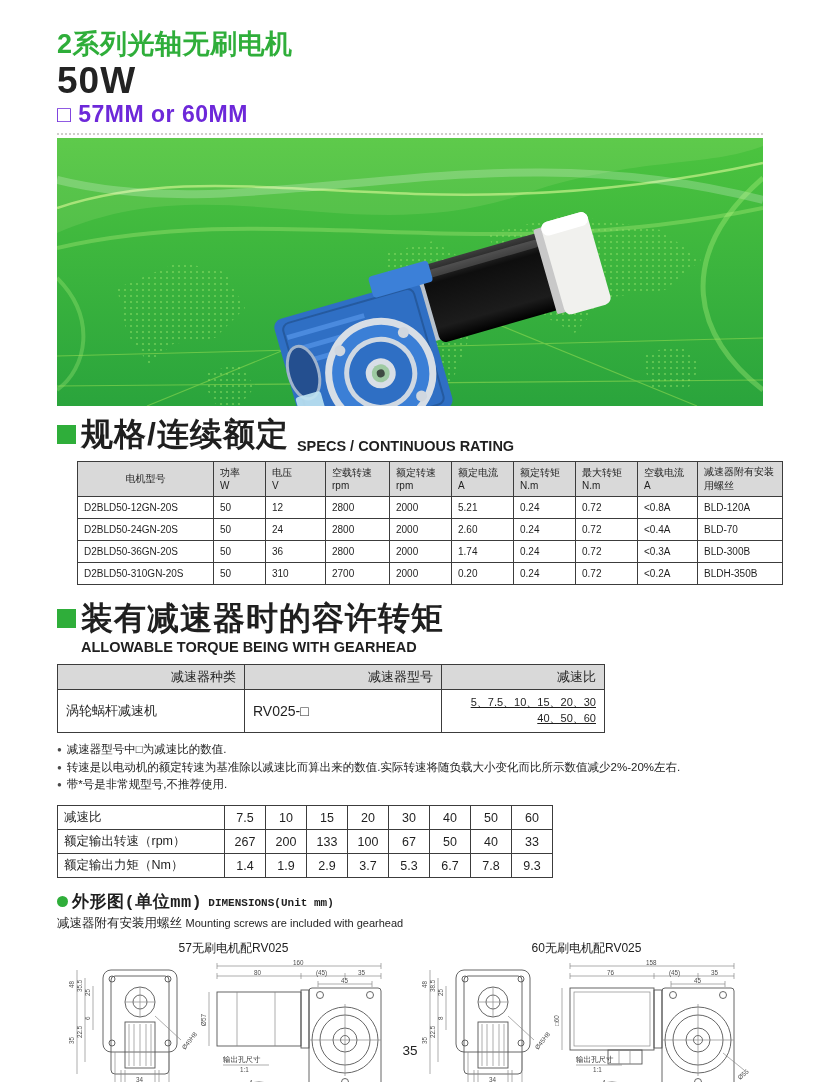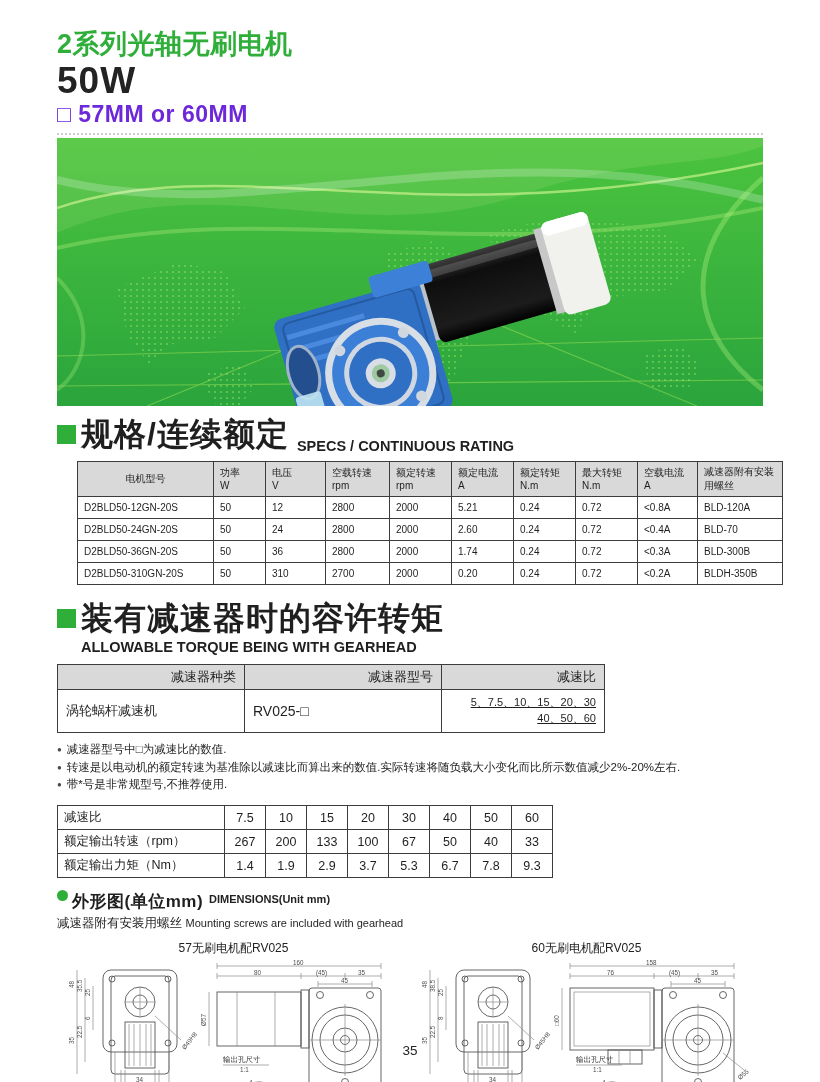--- a/index.html
+++ b/index.html
@@ -37,21 +37,21 @@
   
   .notes{margin-top:8px;font-size:11.5px;line-height:1.55;color:#232323;}
   .note{display:flex;}
   .note .b{font-size:8px;color:#4a4a4a;margin:3px 5px 0 0;flex:none;}
   
   .ratio-table{margin-top:11px;font-size:12.5px;}
   .ratio-table td{border:1px solid #3c3c3c;height:23px;text-align:center;width:36px;padding:0 2px;}
   .ratio-table td.h{width:158px;text-align:left;padding-left:6px;}
   
   .dim-head{margin-top:12px;}
-  .dim-l1{display:flex;}
+  .dim-l1{display:flex;align-items:center;font-family:Liberation Mono, monospace;}
   .dot{width:11px;height:11px;border-radius:50%;background:var(--brand_green,#2fae3a);margin-right:4px;flex:none;}
   .dim-cn{font-size:17px;font-weight:700;letter-spacing:.5px;}
   .dim-en{font-size:11px;font-weight:700;margin-left:6px;padding-top:3px;}
   .dim-l2{font-size:12.5px;margin-top:2px;}
   .dim-l2 .en{font-size:11px;}
   
   .drawings{display:flex;margin-top:8px;}
   .draw{width:353px;}
   .draw-title{font-size:12px;text-align:center;margin-bottom:1px;color:#222;}
   .dl{stroke:#8a8a8a;stroke-width:.7;fill:none;}

